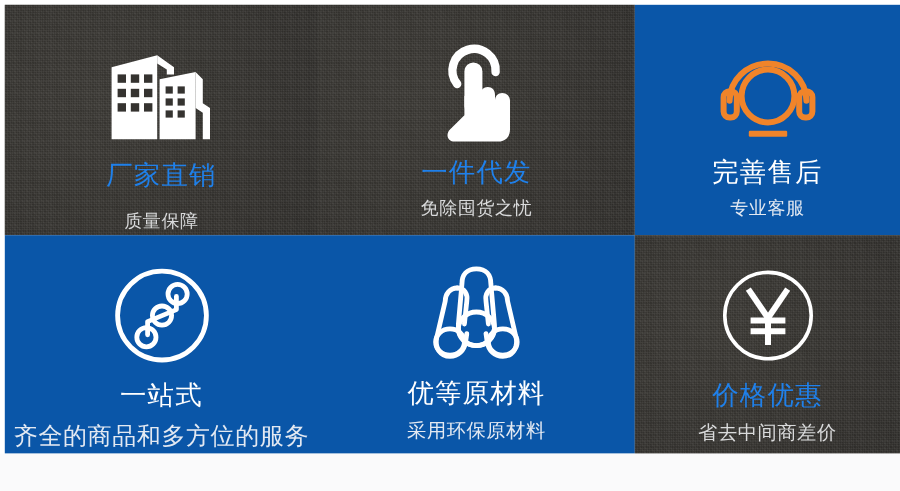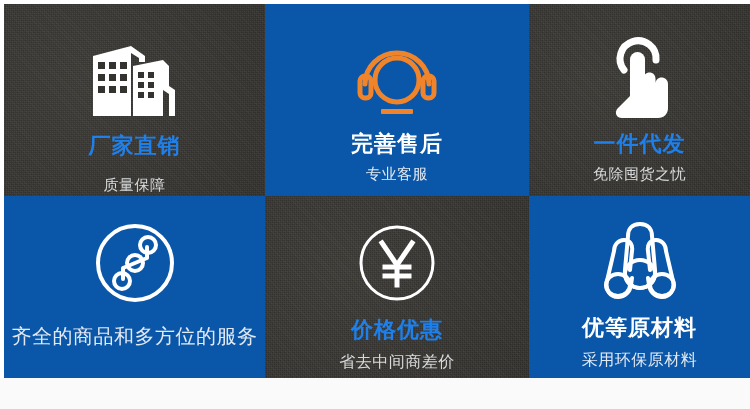--- a/index.html
+++ b/index.html
@@ -51,21 +51,21 @@
 
   .icon-wrap {
     display: flex;
     align-items: center;
     justify-content: center;
     width: 100%;
   }
 
   .title {
     font-size: 22px;
-    font-weight: bold;
+    font-weight: normal;
     letter-spacing: 1px;
     line-height: 1.1;
     text-align: center;
     white-space: nowrap;
   }
   .title.blue-text { color: #1f80ea; }
   .title.white-text { color: #ffffff; }
 
   .subtitle {
     font-size: 15px;
@@ -152,104 +152,105 @@
             <rect x="61" y="46" width="6" height="6"></rect>
           <rect x="51" y="56" width="6" height="6"></rect>
             <rect x="61" y="56" width="6" height="6"></rect>
         </g>
       </svg>
     </div>
     <div class="title blue-text">厂家直销</div>
     <div class="subtitle">质量保障</div>
   </div>
 
+  <div class="cell dark c3">
+    <div class="icon-wrap">
+      <svg width="84" height="86" viewBox="0 0 84 86" aria-hidden="true">
+
+        <path d="M26 36 A18 18 0 1 1 58 26" fill="none" stroke="#ffffff" stroke-width="7" stroke-linecap="round"></path>
+
+        <rect x="32" y="18" width="15" height="44" rx="7.5" fill="#ffffff"></rect>
+
+        <path d="M32 46 L32 62 L20 74 C16 78 18 84 24 84 L60 84 C66 84 70 80 70 74 L70 50 C70 46 67 43.5 63.5 43.5 C60 43.5 57.5 46 57.5 50 L57.5 45 C57.5 41 55 38.5 51.5 38.5 C48 38.5 45.5 41 45.5 45 L45.5 46 Z" fill="#ffffff"></path>
+      </svg>
+    </div>
+    <div class="title blue-text">一件代发</div>
+    <div class="subtitle">免除囤货之忧</div>
+  </div>
+
   <div class="cell blue c2">
     <div class="icon-wrap">
       <svg width="86" height="80" viewBox="0 0 86 80" aria-hidden="true">
         <g fill="none" stroke="#f0842a" stroke-width="5">
 
           <path d="M11 46 A32 31 0 0 1 75 46" stroke-linecap="round"></path>
 
           <circle cx="43" cy="42" r="22"></circle>
         </g>
 
         <rect x="6" y="38" width="11" height="22" rx="5" fill="none" stroke="#f0842a" stroke-width="5"></rect>
         <rect x="69" y="38" width="11" height="22" rx="5" fill="none" stroke="#f0842a" stroke-width="5"></rect>
 
         <rect x="27" y="71" width="32" height="5" rx="1" fill="#f0842a"></rect>
       </svg>
     </div>
     <div class="title white-text">完善售后</div>
     <div class="subtitle on-blue">专业客服</div>
-  </div>
-
-  <div class="cell dark c3">
-    <div class="icon-wrap">
-      <svg width="84" height="86" viewBox="0 0 84 86" aria-hidden="true">
-
-        <path d="M26 36 A18 18 0 1 1 58 26" fill="none" stroke="#ffffff" stroke-width="7" stroke-linecap="round"></path>
-
-        <rect x="32" y="18" width="15" height="44" rx="7.5" fill="#ffffff"></rect>
-
-        <path d="M32 46 L32 62 L20 74 C16 78 18 84 24 84 L60 84 C66 84 70 80 70 74 L70 50 C70 46 67 43.5 63.5 43.5 C60 43.5 57.5 46 57.5 50 L57.5 45 C57.5 41 55 38.5 51.5 38.5 C48 38.5 45.5 41 45.5 45 L45.5 46 Z" fill="#ffffff"></path>
-      </svg>
-    </div>
-    <div class="title blue-text">一件代发</div>
-    <div class="subtitle">免除囤货之忧</div>
   </div>
 
   <div class="cell blue c4">
     <div class="icon-wrap">
       <svg width="84" height="84" viewBox="0 0 84 84" aria-hidden="true">
         <circle cx="42" cy="42" r="37" fill="none" stroke="#ffffff" stroke-width="4"></circle>
         <g fill="none" stroke="#ffffff" stroke-width="4" stroke-linecap="round" stroke-linejoin="round">
           <path d="M30 58 L30 47 L42 42 L54 37 L54 26"></path>
         </g>
         <circle cx="29" cy="60" r="8" fill="none" stroke="#ffffff" stroke-width="4"></circle>
         <circle cx="42" cy="42" r="8" fill="none" stroke="#ffffff" stroke-width="4"></circle>
         <circle cx="55" cy="24" r="8" fill="none" stroke="#ffffff" stroke-width="4"></circle>
       </svg>
     </div>
+    <div class="title white-text">一站式</div>
     <div class="subtitle on-blue">齐全的商品和多方位的服务</div>
+  </div>
+
+  <div class="cell blue c6">
+    <div class="icon-wrap">
+      <svg width="92" height="86" viewBox="0 0 92 86" aria-hidden="true">
+        <g fill="none" stroke="#ffffff" stroke-width="4" stroke-linecap="round" stroke-linejoin="round">
+
+          <path d="M30 22 C24 22 20 27 20 33 L13 63 C11 72 16 79 24 79 C31 79 36 74 37 67 L38 60"></path>
+          <path d="M30 22 C36 22 39 27 38 33 L36 52"></path>
+          <ellipse cx="24" cy="67" rx="12" ry="11"></ellipse>
+
+          <path d="M62 22 C68 22 72 27 72 33 L79 63 C81 72 76 79 68 79 C61 79 56 74 55 67 L54 60"></path>
+          <path d="M62 22 C56 22 53 27 54 33 L56 52"></path>
+          <ellipse cx="68" cy="67" rx="12" ry="11"></ellipse>
+
+          <path d="M46 6 C38 6 34 11 34 18 L31 52 C30 62 37 70 46 70 C55 70 62 62 61 52 L58 18 C58 11 54 6 46 6 Z"></path>
+          <ellipse cx="46" cy="56" rx="15" ry="14"></ellipse>
+        </g>
+      </svg>
+    </div>
+    <div class="title white-text">优等原材料</div>
+    <div class="subtitle on-blue">采用环保原材料</div>
   </div>
 
   <div class="cell dark c5">
     <div class="icon-wrap">
       <svg width="84" height="84" viewBox="0 0 84 84" aria-hidden="true">
         <circle cx="42" cy="42" r="36" fill="none" stroke="#ffffff" stroke-width="3"></circle>
         <g fill="none" stroke="#ffffff" stroke-width="5" stroke-linecap="square">
           <path d="M27 22 L42 44"></path>
           <path d="M57 22 L42 44"></path>
           <path d="M42 44 L42 64"></path>
           <path d="M30 46 L54 46"></path>
           <path d="M30 55 L54 55"></path>
         </g>
       </svg>
     </div>
     <div class="title blue-text">价格优惠</div>
     <div class="subtitle">省去中间商差价</div>
   </div>
 
-  <div class="cell blue c6">
-    <div class="icon-wrap">
-      <svg width="92" height="86" viewBox="0 0 92 86" aria-hidden="true">
-        <g fill="none" stroke="#ffffff" stroke-width="4" stroke-linecap="round" stroke-linejoin="round">
-
-          <path d="M30 22 C24 22 20 27 20 33 L13 63 C11 72 16 79 24 79 C31 79 36 74 37 67 L38 60"></path>
-          <path d="M30 22 C36 22 39 27 38 33 L36 52"></path>
-          <ellipse cx="24" cy="67" rx="12" ry="11"></ellipse>
-
-          <path d="M62 22 C68 22 72 27 72 33 L79 63 C81 72 76 79 68 79 C61 79 56 74 55 67 L54 60"></path>
-          <path d="M62 22 C56 22 53 27 54 33 L56 52"></path>
-          <ellipse cx="68" cy="67" rx="12" ry="11"></ellipse>
-
-          <path d="M46 6 C38 6 34 11 34 18 L31 52 C30 62 37 70 46 70 C55 70 62 62 61 52 L58 18 C58 11 54 6 46 6 Z"></path>
-          <ellipse cx="46" cy="56" rx="15" ry="14"></ellipse>
-        </g>
-      </svg>
-    </div>
-    <div class="title white-text">优等原材料</div>
-    <div class="subtitle on-blue">采用环保原材料</div>
-  </div>
-
 </div>
 
 <div class="bottom-strip"></div>
 
 </body></html>

